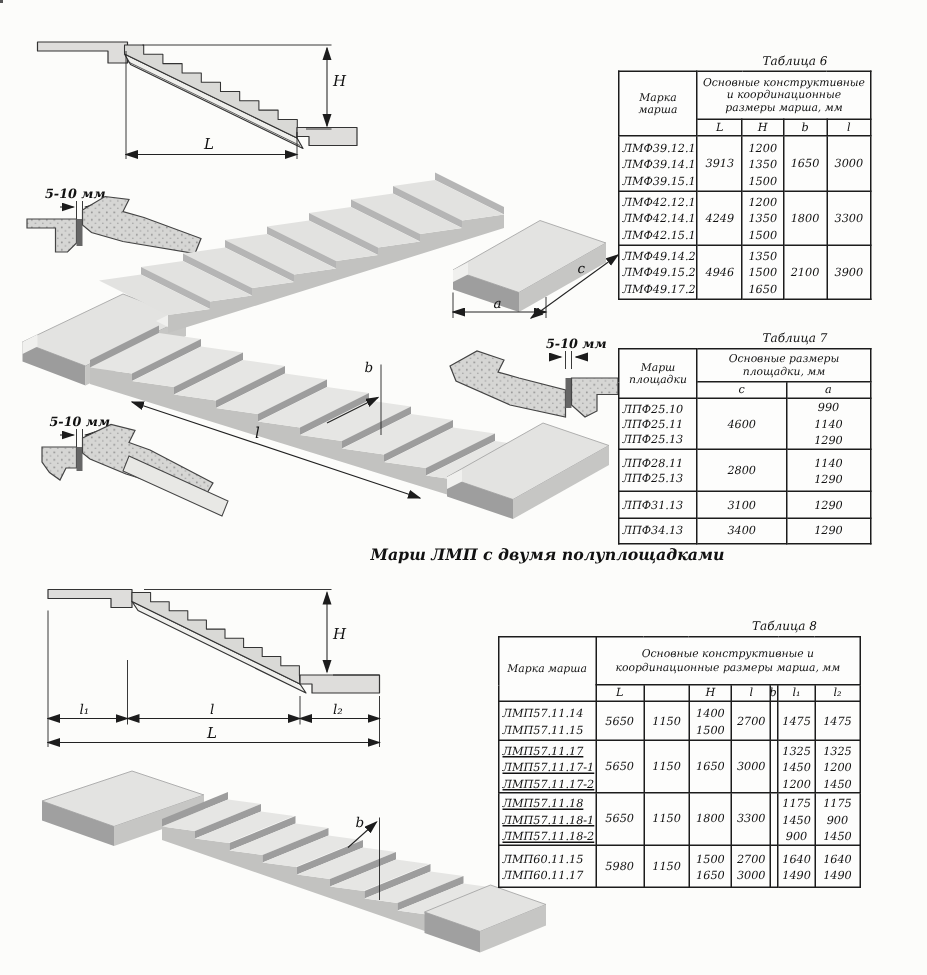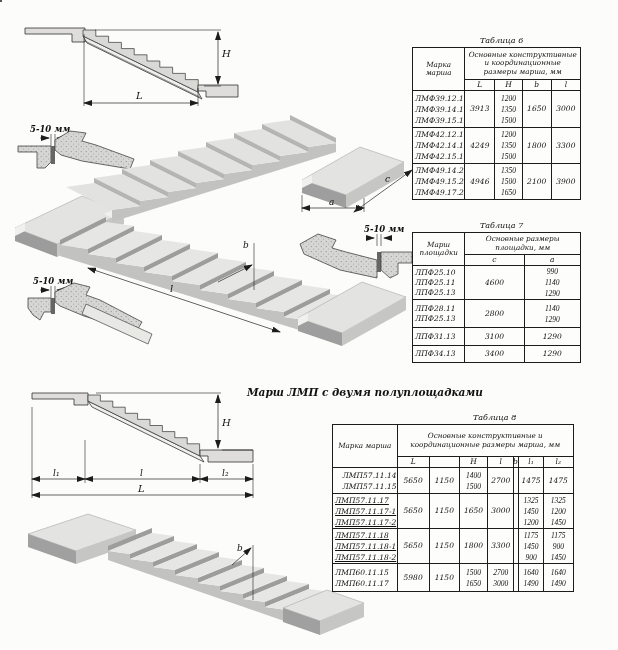--- a/index.html
+++ b/index.html
@@ -2,28 +2,28 @@
 <html><head>
 <meta charset="utf-8">
 <style>
   html,body{margin:0;padding:0;background:#e8e8e8;}
   #page{position:relative;width:618px;height:650px;background:#fcfcfa;overflow:hidden;
         font-family:"DejaVu Serif",serif;border-bottom:1px solid #9a9a9a;}
   .corner-dot{position:absolute;left:0;top:0;width:2px;height:2px;background:#555;}
   .sec-title{position:absolute;font-style:italic;font-weight:bold;font-size:10.5px;
              color:#111;text-align:center;white-space:nowrap;}
   #title1{left:194px;top:17px;width:260px;}
-  #title2{left:240px;top:386px;width:250px;}
-  .tbl-caption{position:absolute;font-style:italic;font-size:8px;color:#111;text-align:left;}
+  #title2{left:240px;top:364px;width:250px;}
+  .tbl-caption{position:absolute;font-style:italic;font-size:8px;color:#111;text-align:center;}
   table{border-collapse:collapse;position:absolute;table-layout:fixed;background:#fdfdfc;}
   td{border:1px solid #1c1c1c;font-style:italic;font-size:7.5px;color:#111;
      text-align:center;vertical-align:middle;padding:0;line-height:10px;overflow:hidden;}
   td.group{font-size:7.2px;line-height:8.5px;padding:1px 2px;}
   td.marks{text-align:left;padding-left:2px;line-height:11px;white-space:nowrap;}
-  td.vals div{line-height:11px;font-family:Liberation Serif, serif;}
+  td.vals div{line-height:11px;}
   #table6{left:412px;top:47px;width:169px;}
   #table7{left:412px;top:232px;width:169px;}
   #table8{left:332px;top:424px;width:242px;}
   #table7 td.marks{line-height:10px;}
   td.narrow{overflow:visible;}
   td.narrow span{display:inline-block;margin-left:-2px;}
   svg text{font-family:"DejaVu Serif",serif;font-style:italic;fill:#111;}
   .dim{font-size:10px;}
   .dimsm{font-size:9px;}
   .gaplbl{font-size:8.5px;font-weight:bold;}
@@ -361,21 +361,21 @@
   <tr>
     <td style="height:9px;">L</td>
     <td></td>
     <td>H</td>
     <td>l</td>
     <td class="narrow"><span>b</span></td>
     <td>l₁</td>
     <td>l₂</td>
   </tr>
   <tr>
-    <td class="marks" style="height:25px;text-align:right;">
+    <td class="marks" style="height:25px;">
       <div>ЛМП57.11.14</div>
             <div>ЛМП57.11.15</div>
     </td>
     <td>5650</td>
     <td>1150</td>
     <td class="vals">
             <div>1400</div>
             <div>1500</div>
           </td>
     <td>2700</td>

